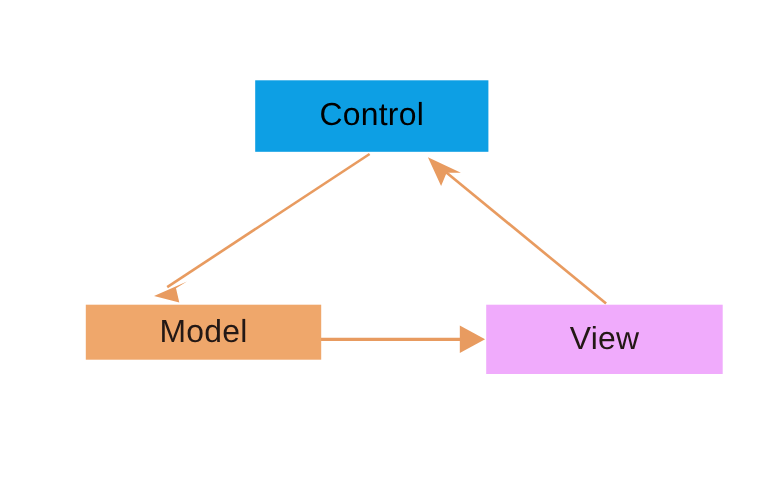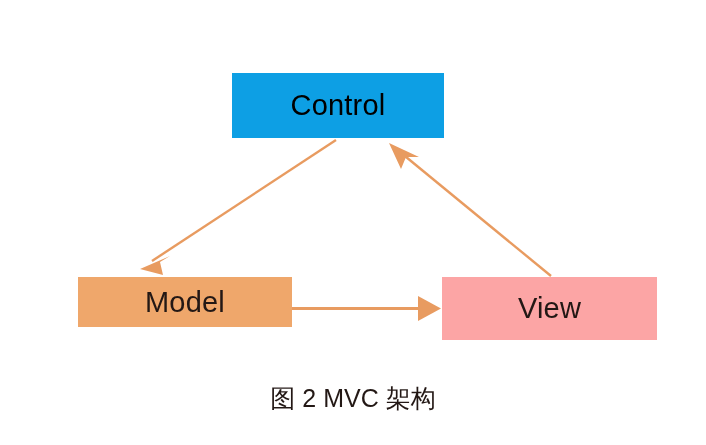--- a/index.html
+++ b/index.html
@@ -117,19 +117,18 @@
   </svg>
 
   <div class="node-box" id="node-control" style="background:#0D9FE4;">
     <span class="node-label">Control</span>
   </div>
 
   <div class="node-box" id="node-model" style="background:#EFA76B;">
     <span class="node-label">Model</span>
   </div>
 
-  <div class="node-box" id="node-view" style="background:#fca5a5;">
+  <div class="node-box" id="node-view" style="background:#f0abfc;">
     <span class="node-label">View</span>
   </div>
 
-  <div id="figure-caption">图 2  MVC 架构</div>
 
 </div>
 
 </body></html>

